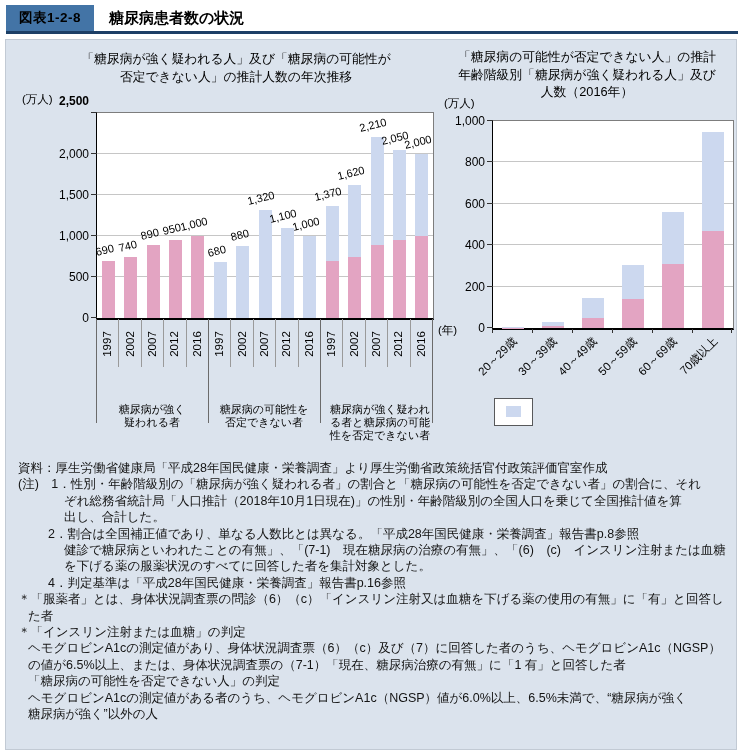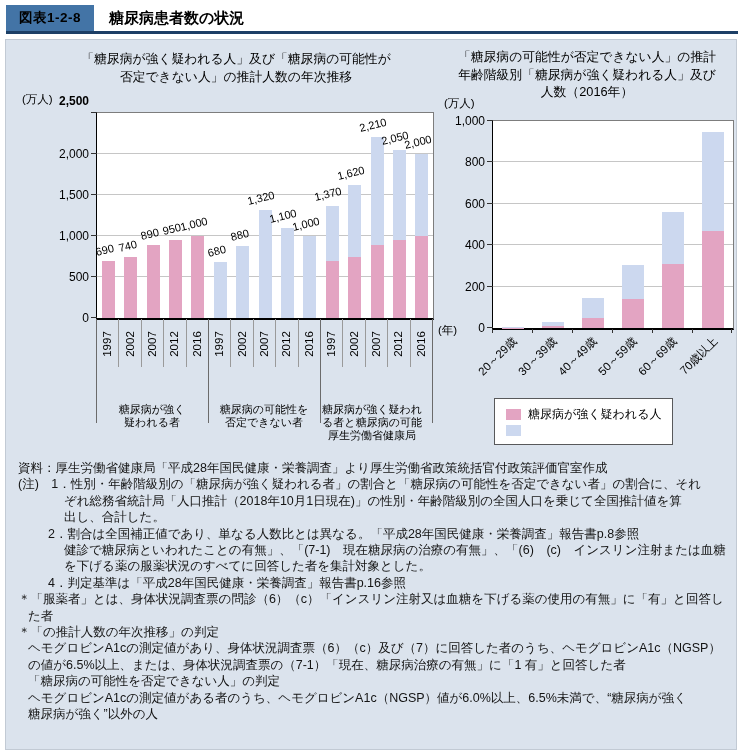--- a/index.html
+++ b/index.html
@@ -158,24 +158,24 @@
       <div class="gline" style="left: 224px;"></div>
       <div class="ysep" style="left: 246.4px;"></div>
       <div class="ysep" style="left: 268.8px;"></div>
       <div class="ysep" style="left: 291.2px;"></div>
       <div class="ysep" style="left: 313.6px;"></div>
       <div class="yearlab" style="left: 235.2px;">1997</div>
       <div class="yearlab" style="left: 257.6px;">2002</div>
       <div class="yearlab" style="left: 280px;">2007</div>
       <div class="yearlab" style="left: 302.4px;">2012</div>
       <div class="yearlab" style="left: 324.8px;">2016</div>
-      <div class="grouplab" style="left: 220px; width: 112px;">
+      <div class="grouplab" style="left: 228px; width: 112px;">
         <div>糖尿病が強く疑われ</div>
         <div>る者と糖尿病の可能</div>
-        <div>厚生労働省健康局</div>
+        <div>性を否定できない者</div>
       </div>
       <div class="gline" style="left: 336px;"></div>
     </div>
   <div class="unit" style="left:432px;top:283px;">(年)</div>
 
   <div class="chart-title" style="left:436px;top:8px;width:290px;">
     <div>「糖尿病の可能性が否定できない人」の推計</div>
     <div>年齢階級別「糖尿病が強く疑われる人」及び</div>
     <div>人数（2016年）</div>
   </div>
@@ -233,39 +233,35 @@
       </div>
       <div class="xmark" style="left: 200px;"></div>
       <div class="agelab-anchor" style="left: 220px; top: 5px;">
         <div class="agelab">70歳以上</div>
       </div>
       <div class="xmark" style="left: 239px;"></div>
     </div>
 
   <div class="legend">
     <div class="legend-row">
-      <span class="swatch pink"></span>
-      <span>糖尿病が強く疑われる人</span>
-    </div>
-    <div class="legend-row">
       <span class="swatch blue"></span>
     </div>
   </div>
 
   <div class="notes">
       <div class="n0">資料：厚生労働省健康局「平成28年国民健康・栄養調査」より厚生労働省政策統括官付政策評価官室作成</div>
       <div class="n0">(注)　1．性別・年齢階級別の「糖尿病が強く疑われる者」の割合と「糖尿病の可能性を否定できない者」の割合に、それ</div>
       <div class="n2">ぞれ総務省統計局「人口推計（2018年10月1日現在)」の性別・年齢階級別の全国人口を乗じて全国推計値を算</div>
       <div class="n2">出し、合計した。</div>
       <div class="n1">2．割合は全国補正値であり、単なる人数比とは異なる。「平成28年国民健康・栄養調査」報告書p.8参照</div>
       <div class="n2">健診で糖尿病といわれたことの有無」、「(7-1)　現在糖尿病の治療の有無」、「(6)　(c)　インスリン注射または血糖</div>
       <div class="n2">を下げる薬の服薬状況のすべてに回答した者を集計対象とした。</div>
       <div class="n1">4．判定基準は「平成28年国民健康・栄養調査」報告書p.16参照</div>
       <div class="n0">＊「服薬者」とは、身体状況調査票の問診（6）（c）「インスリン注射又は血糖を下げる薬の使用の有無」に「有」と回答し</div>
       <div class="n3">た者</div>
-      <div class="n0">＊「の推計人数の年次推移」の判定</div>
+      <div class="n0">＊「インスリン注射または血糖」の判定</div>
       <div class="n3">ヘモグロビンA1cの測定値があり、身体状況調査票（6）（c）及び（7）に回答した者のうち、ヘモグロビンA1c（NGSP）</div>
       <div class="n3">の値が6.5%以上、または、身体状況調査票の（7-1）「現在、糖尿病治療の有無」に「1 有」と回答した者</div>
       <div class="n3">「糖尿病の可能性を否定できない人」の判定</div>
       <div class="n3">ヘモグロビンA1cの測定値がある者のうち、ヘモグロビンA1c（NGSP）値が6.0%以上、6.5%未満で、“糖尿病が強く</div>
       <div class="n3">糖尿病が強く”以外の人</div>
     </div>
 </div>
 
 </body></html>

